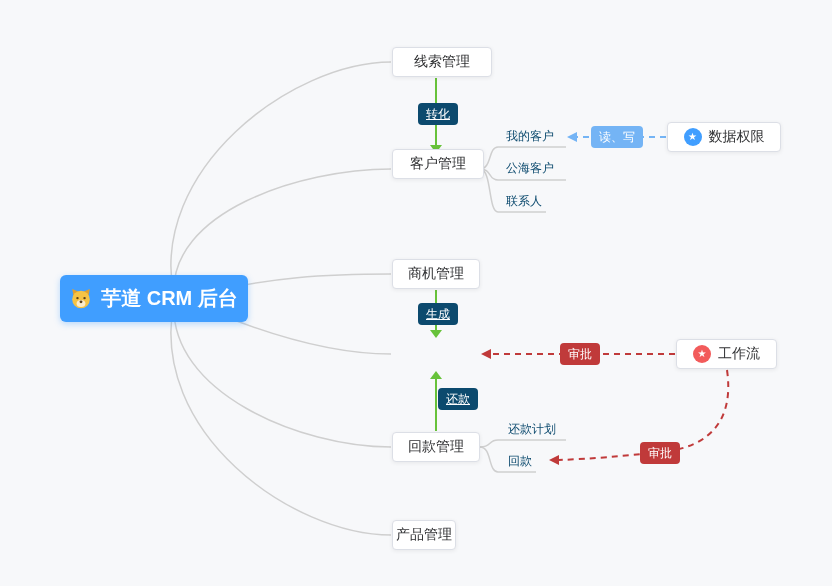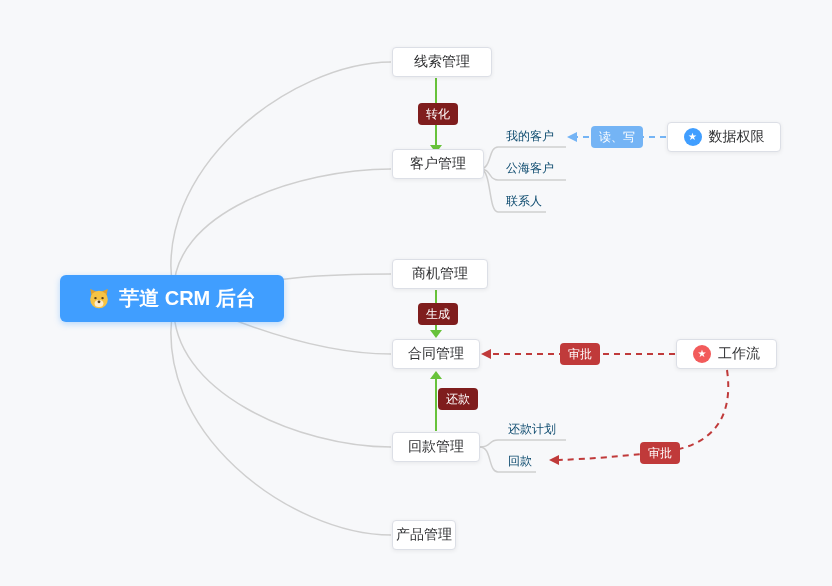--- a/index.html
+++ b/index.html
@@ -20,40 +20,40 @@
     background:#ffffff;
     border:1px solid #dcdfe6;
     border-radius:4px;
     box-shadow:0 1px 4px rgba(0,0,0,0.07);
     display:flex;align-items:center;justify-content:center;
     font-size:14px;color:#303133;
     z-index:3;
   }
   .root-node{
     position:absolute;
-    left:60px;top:275px;width:224px;height:47px;
+    left:60px;top:275px;width:188px;height:47px;
     background:#409eff;
     border-radius:6px;
     display:flex;align-items:center;justify-content:center;
     gap:9px;
     color:#ffffff;font-size:20px;font-weight:600;
     box-shadow:0 2px 6px rgba(64,158,255,0.35);
     z-index:4;
   }
   .badge{
     position:absolute;
     height:22px;
     padding:0 8px;
     border-radius:4px;
     display:flex;align-items:center;justify-content:center;
     font-size:12px;color:#ffffff;
     z-index:5;
     white-space:nowrap;
   }
-  .badge-green{background:#7f1d1d;}
+  .badge-green{background:#0c4a6e;text-decoration:underline;}
   .badge-blue{background:#74b4f5;}
   .badge-red{background:#c03a3a;}
   .child-label{
     position:absolute;
     font-size:12px;color:#0c4a6e;
     z-index:3;
     white-space:nowrap;
   }
   .ext-node{gap:7px;}
   .icon-circle{
@@ -128,25 +128,22 @@
     </svg>
     <span>芋道 CRM 后台</span>
   </div>
 
   <div class="node" style="left:392px;top:47px;width:100px;height:30px;">
     <span>线索管理</span>
   </div>
   <div class="node" style="left:392px;top:149px;width:92px;height:30px;">
     <span>客户管理</span>
   </div>
-  <div class="node" style="left:392px;top:259px;width:96px;height:30px;">
+  <div class="node" style="left:392px;top:259px;width:88px;height:30px;">
     <span>商机管理</span>
-  </div>
-  <div class="node" style="left:392px;top:339px;width:88px;height:30px;">
-    <span>合同管理</span>
   </div>
   <div class="node" style="left:392px;top:432px;width:88px;height:30px;">
     <span>回款管理</span>
   </div>
   <div class="node" style="left:392px;top:520px;width:64px;height:30px;">
     <span>产品管理</span>
   </div>
 
   <div class="child-label" style="left:506px;top:128px;">我的客户</div>
   <div class="child-label" style="left:506px;top:160px;">公海客户</div>

